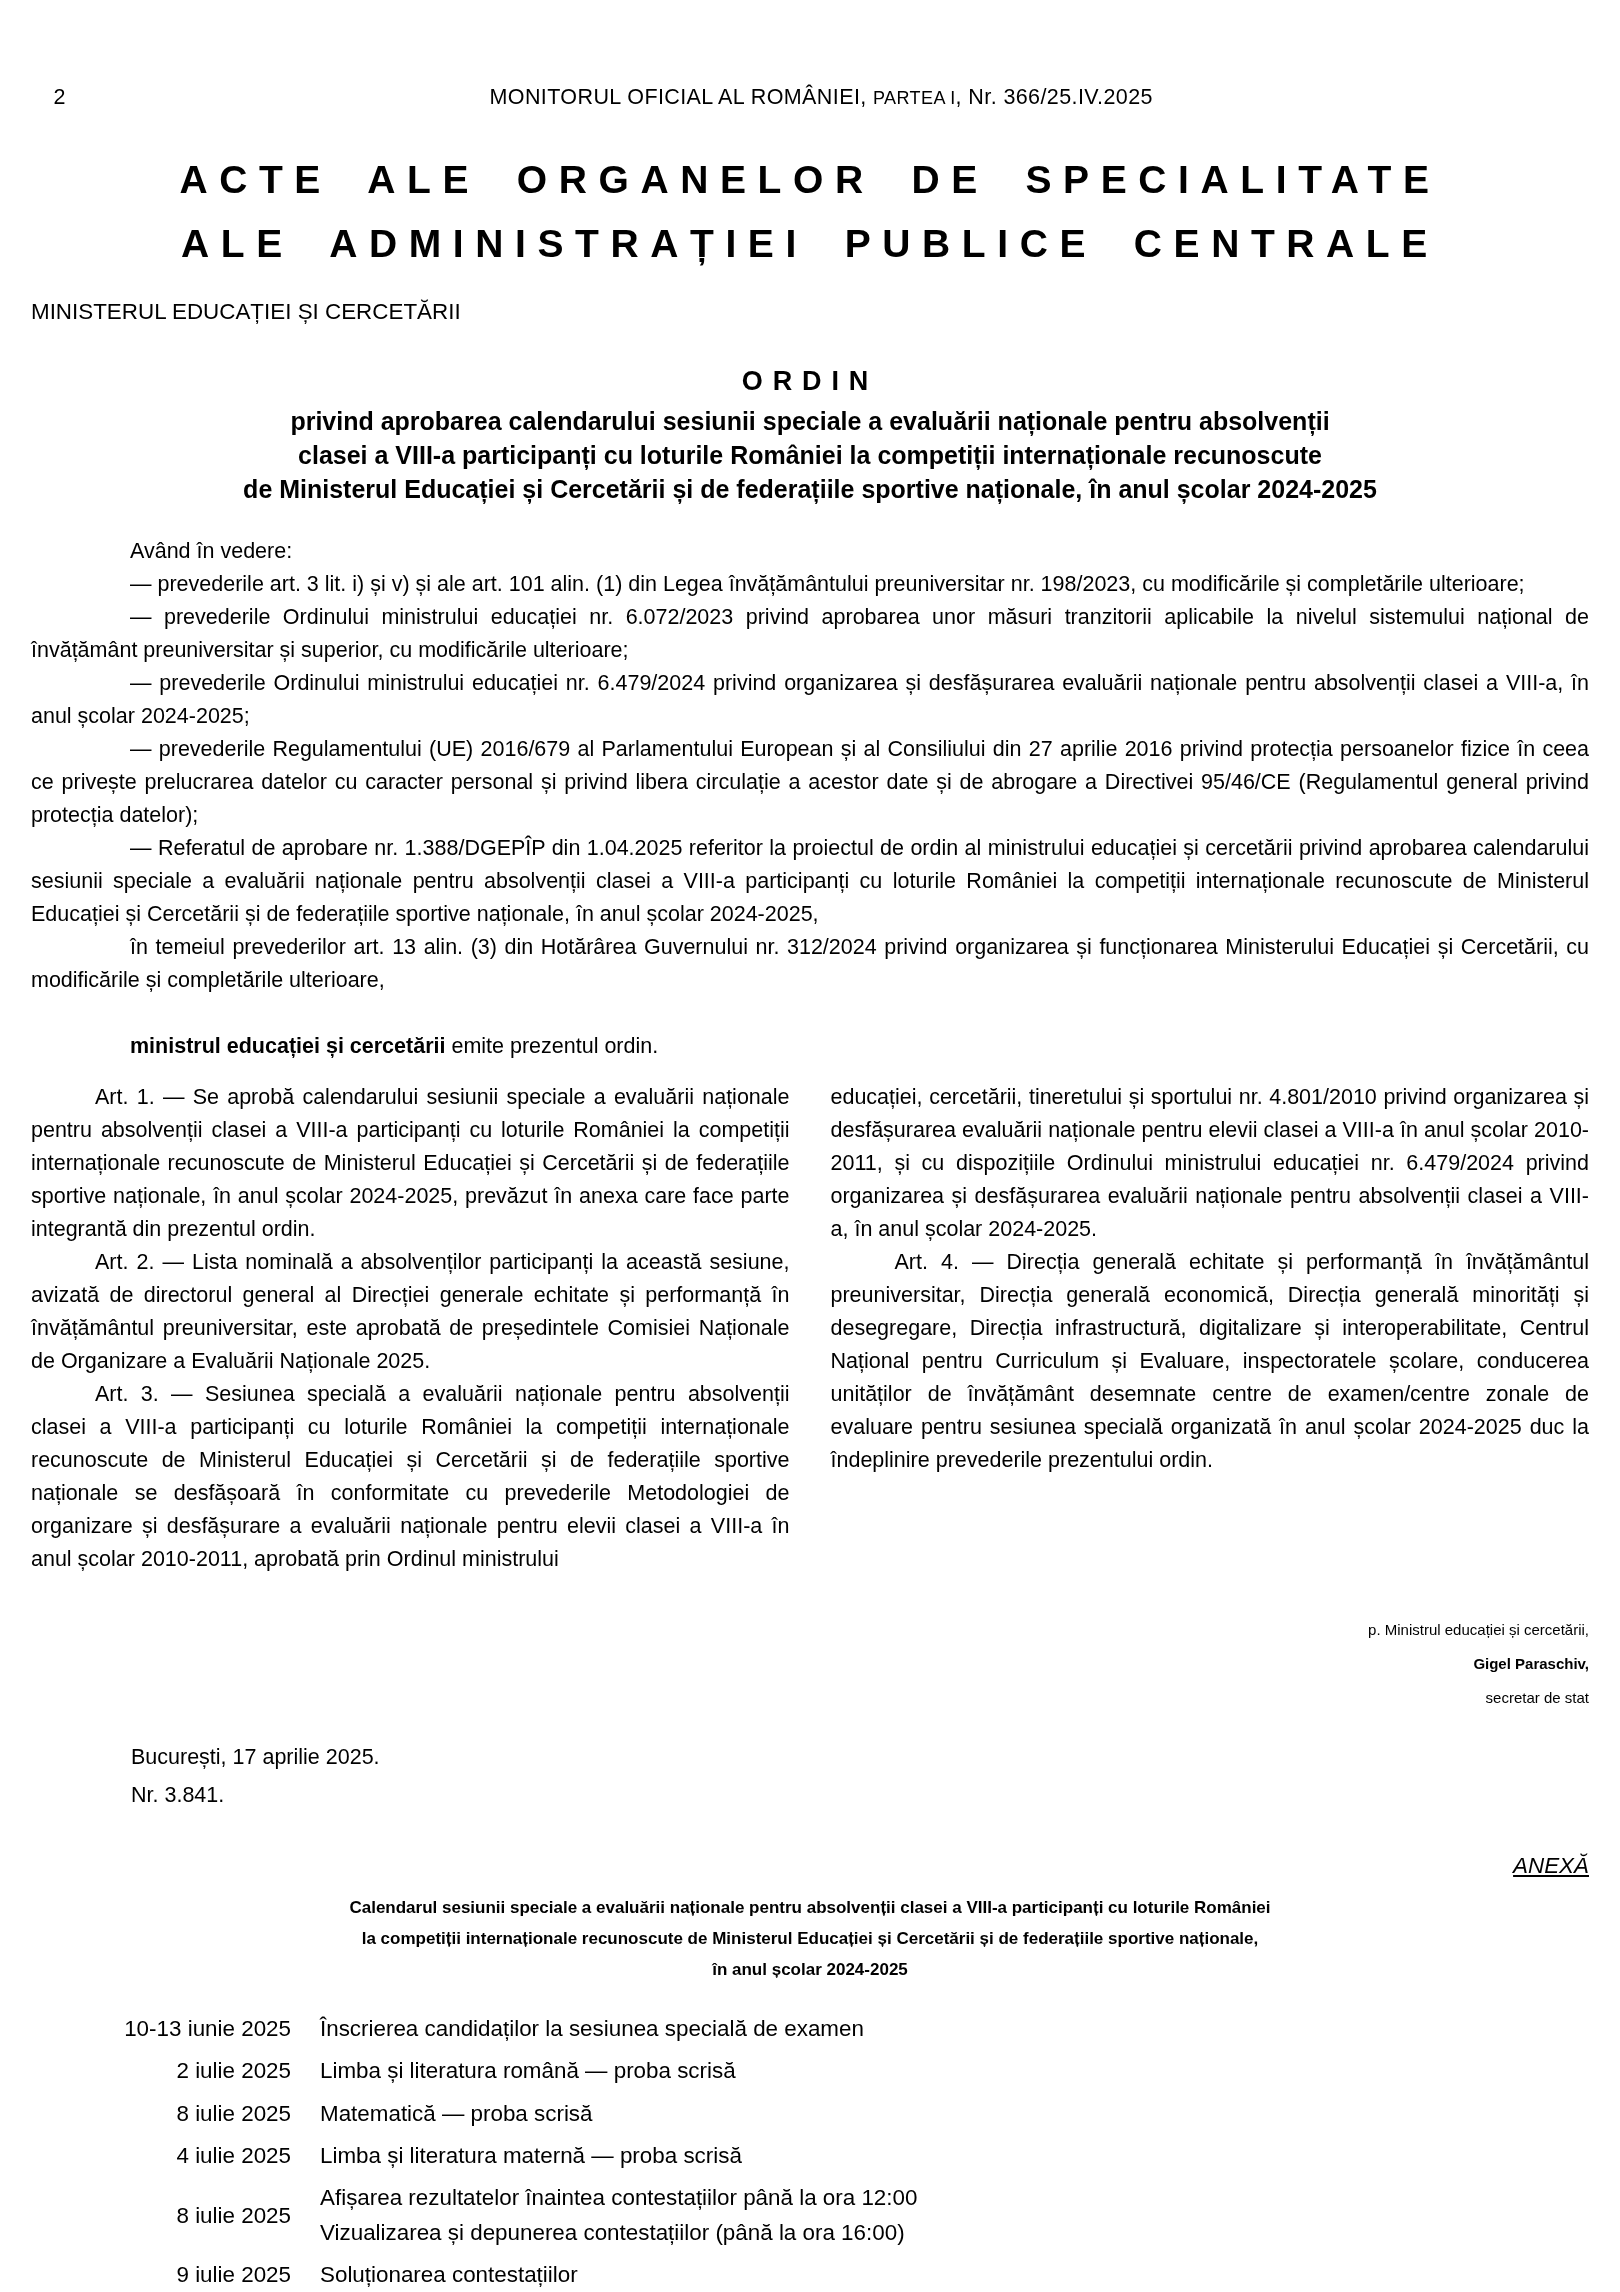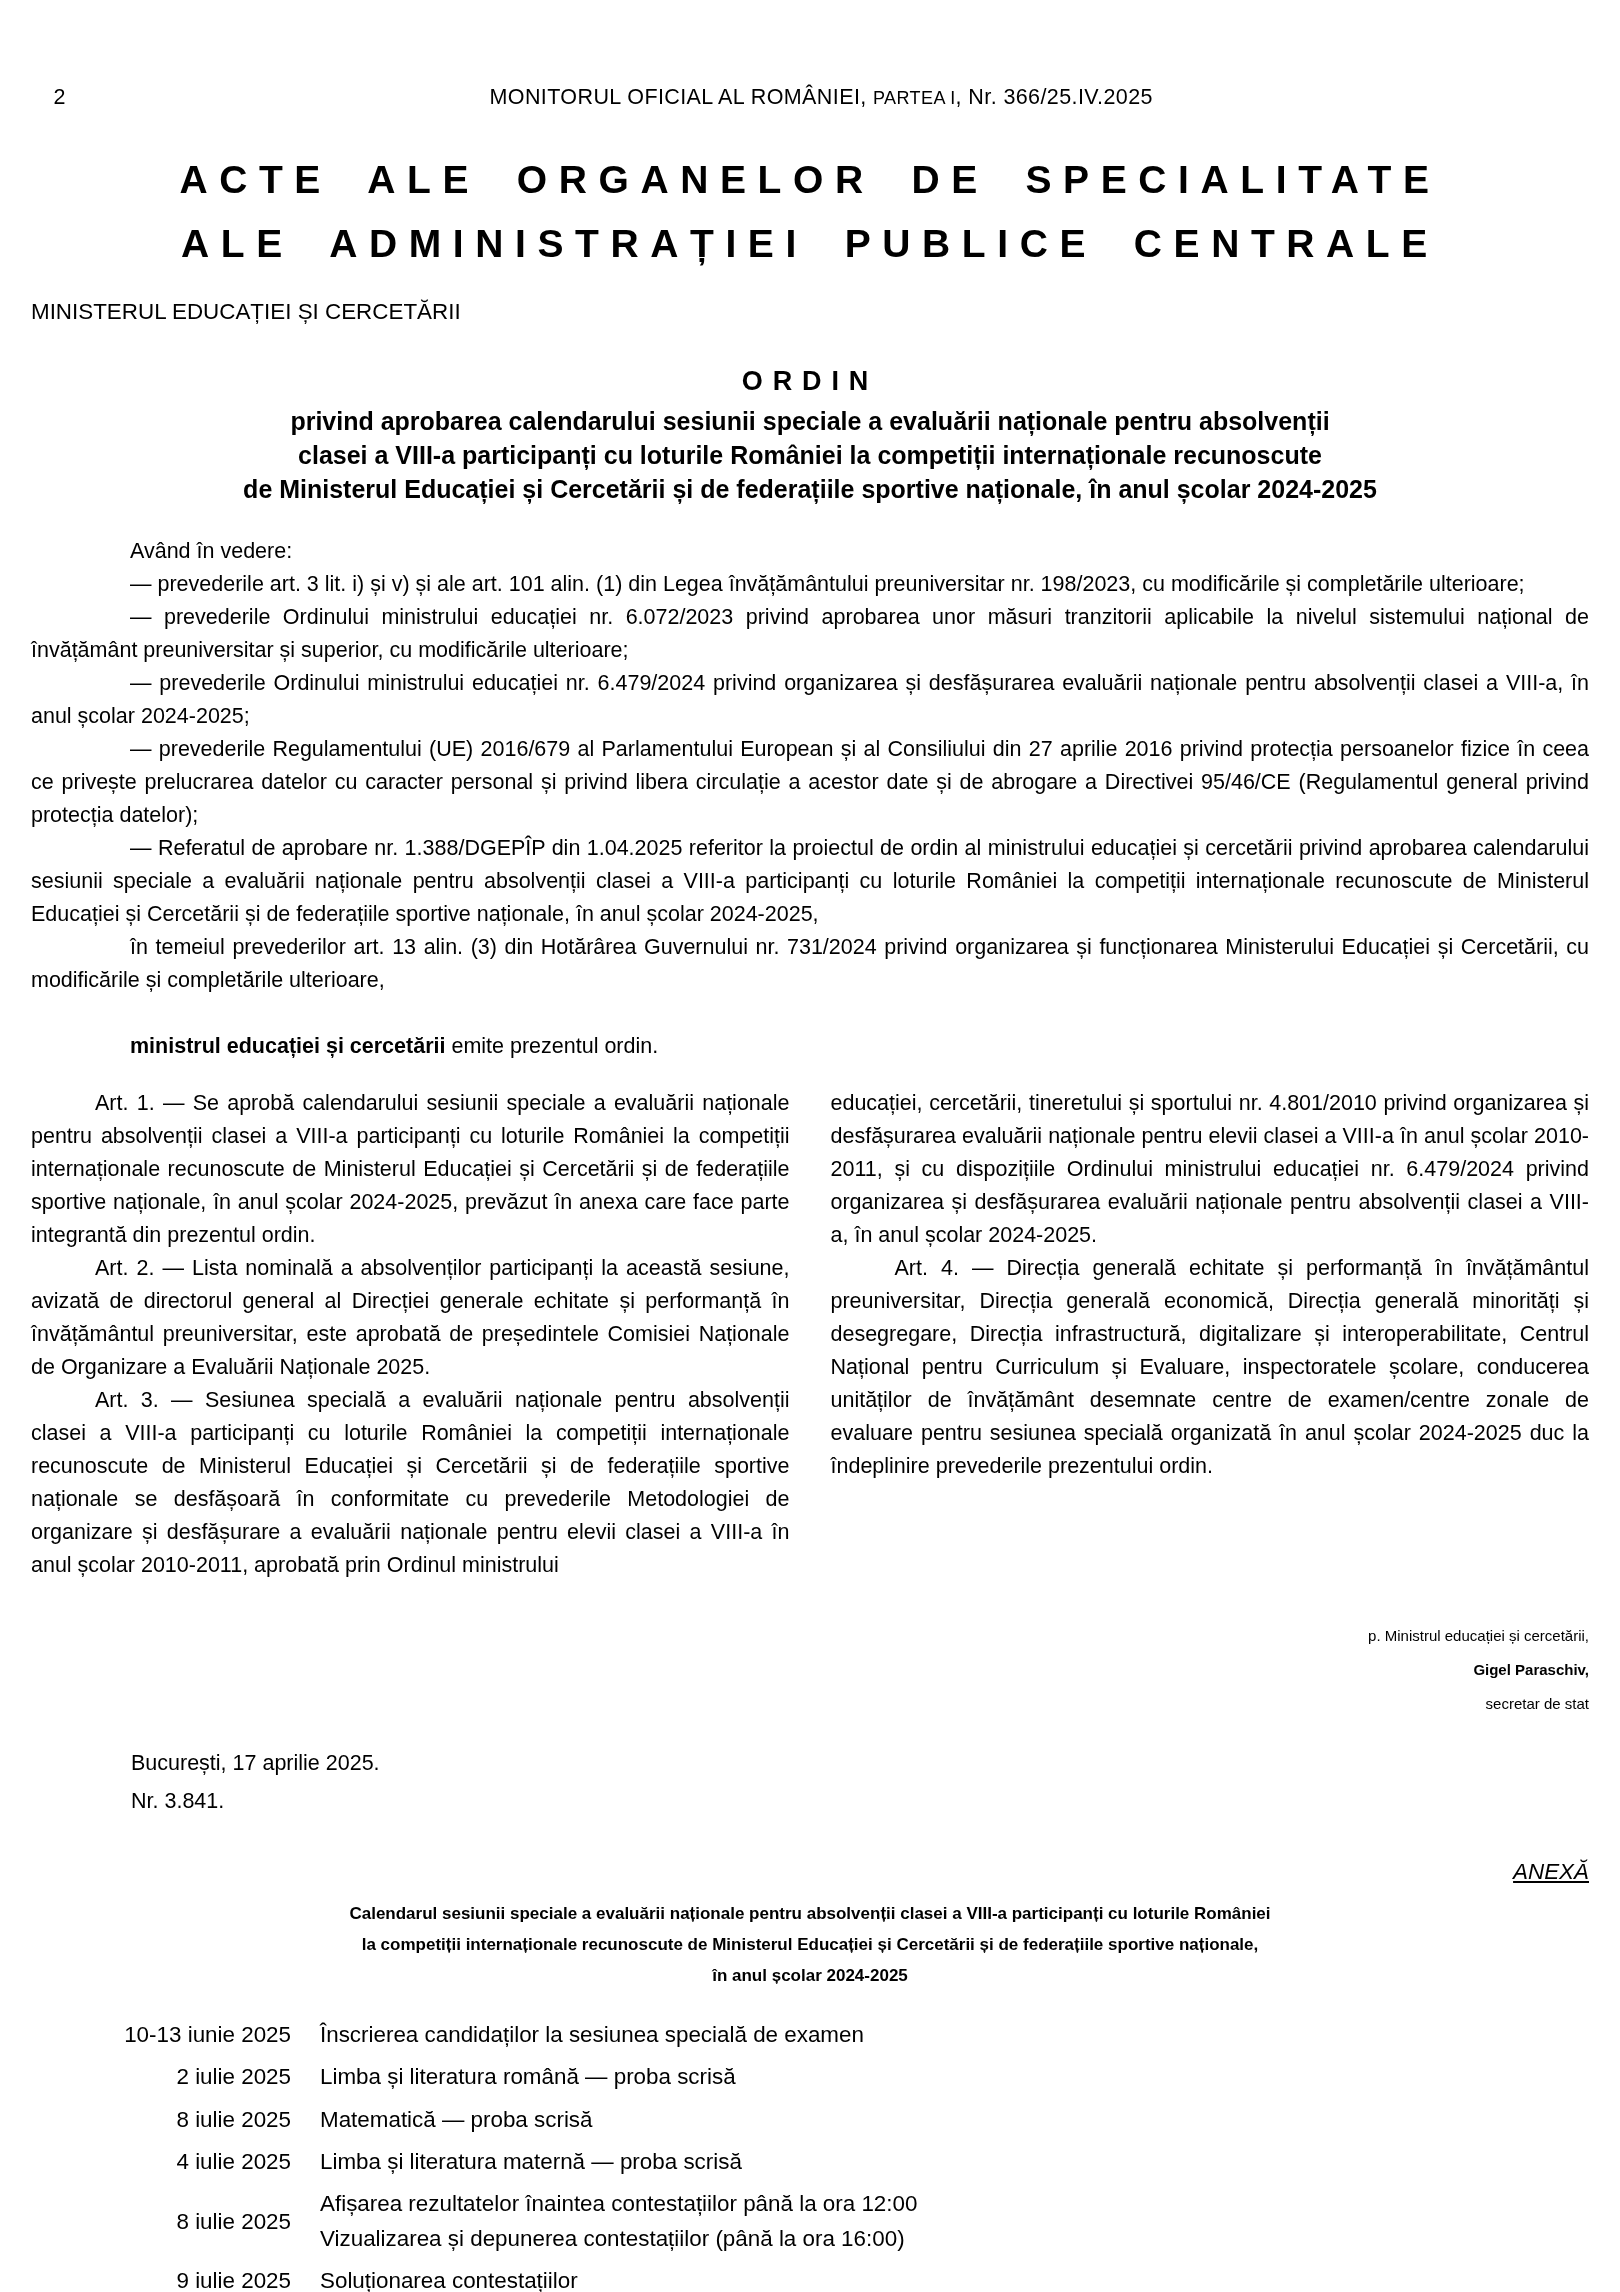--- a/index.html
+++ b/index.html
@@ -27,21 +27,21 @@
   .ministry{margin-top:23px;font-size:22.4px;}
   
   .order-heading{margin-top:41px;text-align:center;font-weight:bold;font-size:27px;letter-spacing:9.9px;}
   .order-subtitle{margin-top:7.2px;text-align:center;font-weight:bold;font-size:25px;line-height:34px;}
   
   .body-par{font-size:21.5px;line-height:33px;text-align:justify;text-indent:99px;margin:0;}
   .preamble{margin-top:29px;}
   .enacting{margin-top:33px;}
   .enacting b{font-weight:bold;}
   
-  .columns{display:flex;gap:41px;margin-top:24px;}
+  .columns{display:flex;gap:41px;margin-top:18px;}
   .col{flex:1;min-width:0;}
   .col .body-par{text-indent:64px;}
   .col .body-par.no-indent{text-indent:0;}
   
   .signature{margin-top:37px;text-align:right;font-size:15px;line-height:34px;}
   .signature .name{font-weight:bold;}
   
   .issued{margin-top:23px;margin-left:100px;font-size:21.5px;line-height:38px;}
   
   .annex-label{margin-top:39px;text-align:right;font-size:22.4px;font-style:italic;}
@@ -80,21 +80,21 @@
     <div>de Ministerul Educației și Cercetării și de federațiile sportive naționale, în anul școlar 2024-2025</div>
   </div>
 
   <div class="preamble">
     <p class="body-par">Având în vedere:</p>
     <p class="body-par">— prevederile art. 3 lit. i) și v) și ale art. 101 alin. (1) din Legea învățământului preuniversitar nr. 198/2023, cu modificările și completările ulterioare;</p>
     <p class="body-par">— prevederile Ordinului ministrului educației nr. 6.072/2023 privind aprobarea unor măsuri tranzitorii aplicabile la nivelul sistemului național de învățământ preuniversitar și superior, cu modificările ulterioare;</p>
     <p class="body-par">— prevederile Ordinului ministrului educației nr. 6.479/2024 privind organizarea și desfășurarea evaluării naționale pentru absolvenții clasei a VIII-a, în anul școlar 2024-2025;</p>
     <p class="body-par">— prevederile Regulamentului (UE) 2016/679 al Parlamentului European și al Consiliului din 27 aprilie 2016 privind protecția persoanelor fizice în ceea ce privește prelucrarea datelor cu caracter personal și privind libera circulație a acestor date și de abrogare a Directivei 95/46/CE (Regulamentul general privind protecția datelor);</p>
     <p class="body-par">— Referatul de aprobare nr. 1.388/DGEPÎP din 1.04.2025 referitor la proiectul de ordin al ministrului educației și cercetării privind aprobarea calendarului sesiunii speciale a evaluării naționale pentru absolvenții clasei a VIII-a participanți cu loturile României la competiții internaționale recunoscute de Ministerul Educației și Cercetării și de federațiile sportive naționale, în anul școlar 2024-2025,</p>
-    <p class="body-par">în temeiul prevederilor art. 13 alin. (3) din Hotărârea Guvernului nr. 731/2024 privind organizarea și funcționarea Ministerului Educației și Cercetării, cu modificările și completările ulterioare,</p>
+    <p class="body-par">în temeiul prevederilor art. 13 alin. (3) din Hotărârea Guvernului nr. 312/2024 privind organizarea și funcționarea Ministerului Educației și Cercetării, cu modificările și completările ulterioare,</p>
   </div>
 
   <p class="body-par enacting"><b>ministrul educației și cercetării</b><span> emite prezentul ordin.</span></p>
 
   <div class="columns">
     <div class="col">
       <p class="body-par">Art. 1. — Se aprobă calendarului sesiunii speciale a evaluării naționale pentru absolvenții clasei a VIII-a participanți cu loturile României la competiții internaționale recunoscute de Ministerul Educației și Cercetării și de federațiile sportive naționale, în anul școlar 2024-2025, prevăzut în anexa care face parte integrantă din prezentul ordin.</p>
       <p class="body-par">Art. 2. — Lista nominală a absolvenților participanți la această sesiune, avizată de directorul general al Direcției generale echitate și performanță în învățământul preuniversitar, este aprobată de președintele Comisiei Naționale de Organizare a Evaluării Naționale 2025.</p>
       <p class="body-par">Art. 3. — Sesiunea specială a evaluării naționale pentru absolvenții clasei a VIII-a participanți cu loturile României la competiții internaționale recunoscute de Ministerul Educației și Cercetării și de federațiile sportive naționale se desfășoară în conformitate cu prevederile Metodologiei de organizare și desfășurare a evaluării naționale pentru elevii clasei a VIII-a în anul școlar 2010-2011, aprobată prin Ordinul ministrului</p>
     </div>

